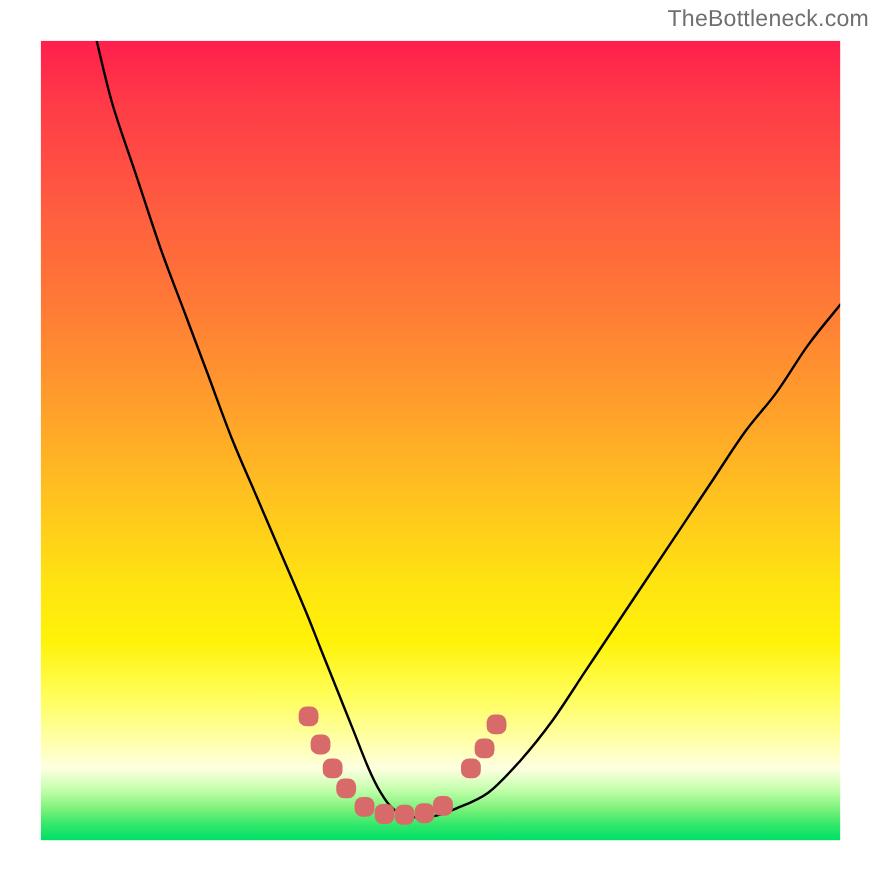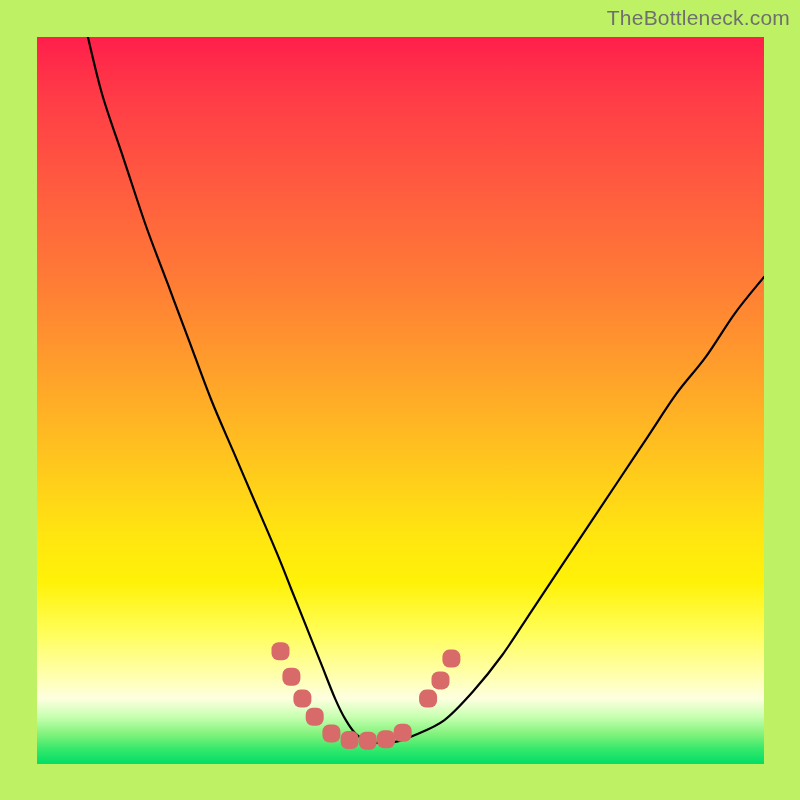--- a/index.html
+++ b/index.html
@@ -7,21 +7,21 @@
     padding: 0;
     width: 800px;
     height: 800px;
     background: #000;
     overflow: hidden;
     font-family: Arial, Helvetica, sans-serif;
   }
   .outer {
     width: 800px;
     height: 800px;
-    background: #bef264;
+    background: #ffffff;
     position: relative;
   }
   .plot {
     position: absolute;
     left: 37px;
     top: 37px;
     width: 727px;
     height: 727px;
     overflow: hidden;
   }

